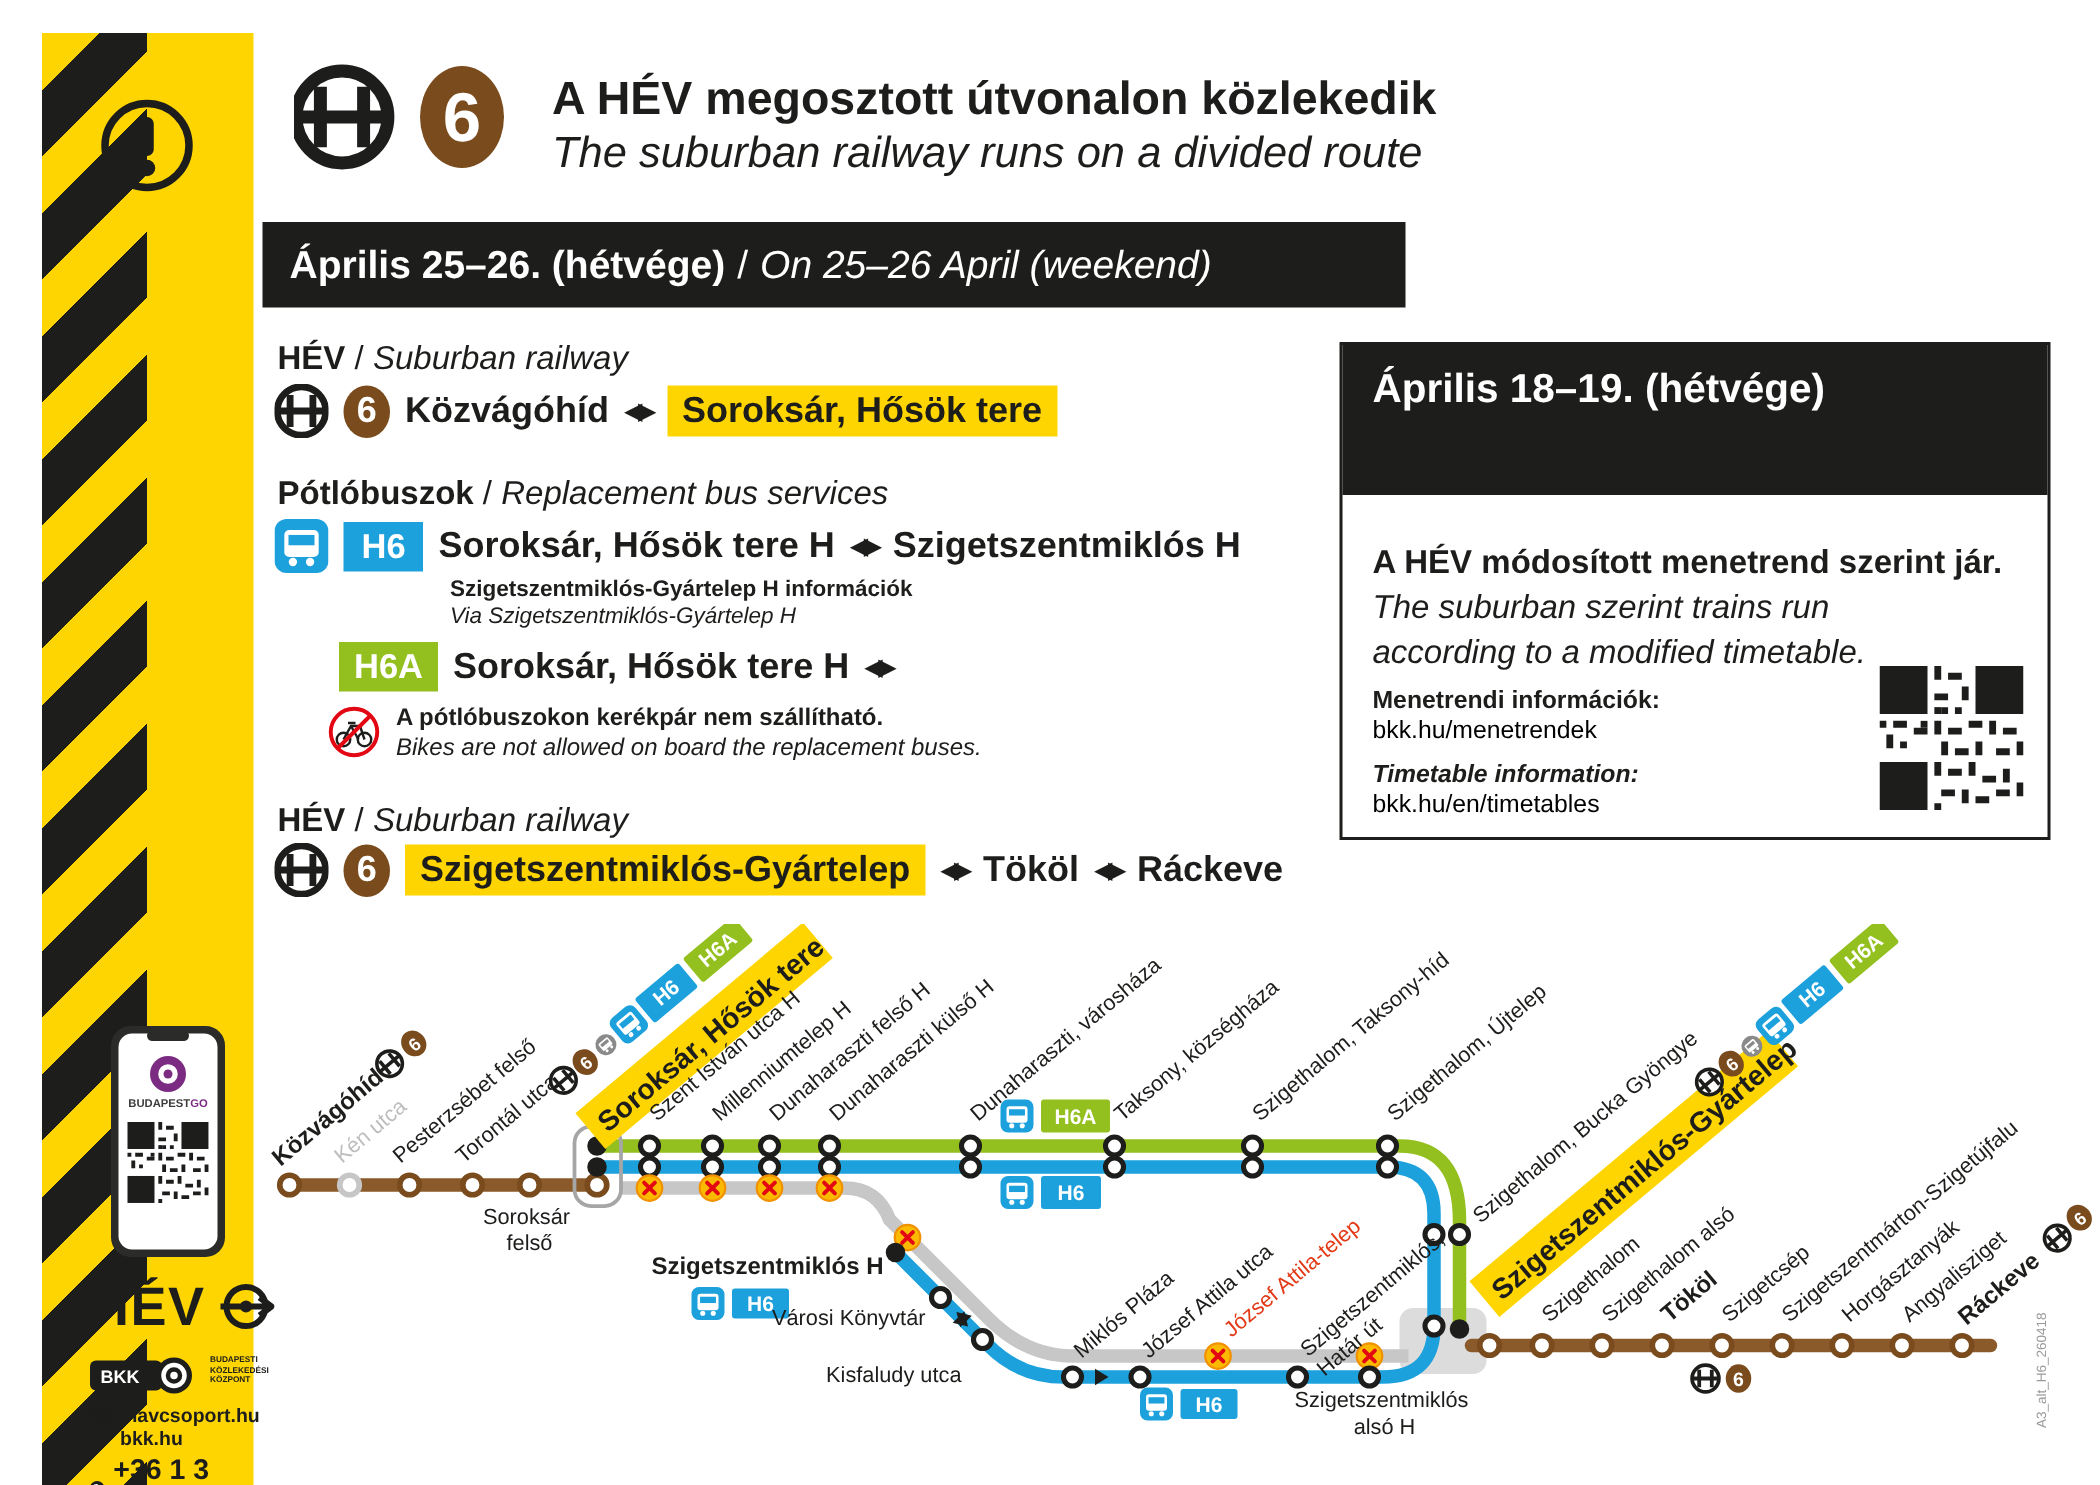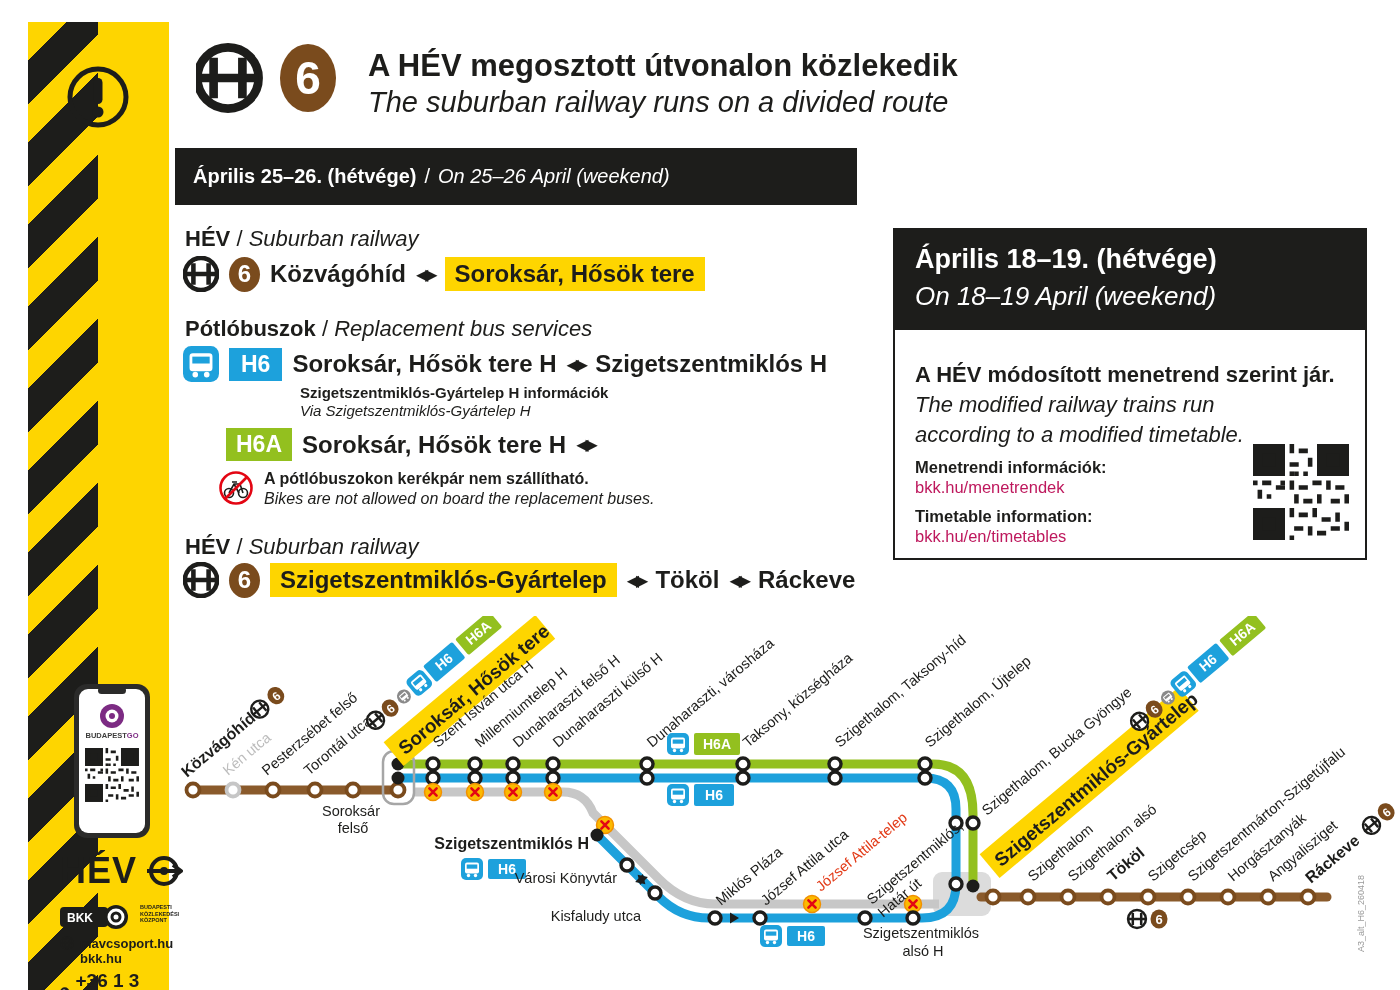--- a/index.html
+++ b/index.html
@@ -6,23 +6,23 @@
   body{width:1400px;height:990px;position:relative;background:#fff;overflow:hidden;
        font-family:"Liberation Sans",sans-serif;color:#1d1d1b;}
   .abs{position:absolute;}
   
   #sidebar{left:28px;top:10px;width:141px;height:970px;background:#fed500;position:absolute;margin-top:12px;}
   #hazard{position:absolute;left:0;top:0;width:70px;height:100%;
           background:repeating-linear-gradient(135deg,transparent 0 27px,#1d1d1b 27px 58px);}
   
   #title-hu{left:368px;top:48px;font-size:31px;font-weight:bold;position:absolute;}
   #title-en{left:368px;top:86px;font-size:29px;font-style:italic;position:absolute;}
-  #banner{left:175px;top:148px;width:682px;height:57px;background:#1d1d1b;color:#fff;
+  #banner{left:175px;top:148px;width:762px;height:57px;background:#1d1d1b;color:#fff;
           position:absolute;display:flex;align-items:center;padding-left:18px;box-sizing:border-box;
-          font-size:20px;}
+          font-size:26px;}
   #banner b{font-weight:bold;}
   #banner i{font-style:italic;font-weight:normal;margin-left:8px;}
   #banner .sep{margin-left:8px;}
   
   .heading{position:absolute;font-size:22px;}
   .heading b{font-weight:bold;}
   .heading i{font-style:italic;}
   .row{position:absolute;display:flex;align-items:center;gap:10px;}
   .big-txt{font-size:24px;font-weight:bold;white-space:nowrap;}
   .chip{background:#fed500;padding:3px 10px;font-size:24px;font-weight:bold;white-space:nowrap;}
@@ -37,22 +37,22 @@
   
   #infobox{left:893px;top:228px;width:474px;height:332px;border:2px solid #1d1d1b;
            background:#fff;position:absolute;box-sizing:border-box;}
   #infobox-head{background:#1d1d1b;color:#fff;height:100px;padding:12px 20px;box-sizing:border-box;}
   #infobox-head .l1{font-size:27px;font-weight:bold;margin-top:2px;}
   #infobox-head .l2{font-size:26px;font-style:italic;margin-top:6px;}
   #infobox-body{padding:32px 20px;position:relative;height:226px;box-sizing:border-box;}
   #ib-hu{font-size:22px;font-weight:bold;}
   .ib-en{font-size:22px;font-style:italic;margin-top:4px;}
   .ib-lbl{font-size:16.5px;font-weight:bold;margin-top:10px;}
-  .ib-lbl.it{}
-  .ib-url{font-size:16.5px;color:#be185d;margin-top:1px;}
+  .ib-lbl.it{font-style:italic;}
+  .ib-url{font-size:16.5px;color:#000000;margin-top:1px;}
   #ib-qr{position:absolute;right:16px;bottom:16px;}
   
   #doccode{position:absolute;left:1356px;top:952px;transform:rotate(-90deg);
            transform-origin:left top;font-size:9px;color:#9a9a9a;}
   svg text{font-family:"Liberation Sans",sans-serif;}
   .stn{font-size:14.5px;fill:#1d1d1b;}
   .stnb{font-size:16px;font-weight:bold;fill:#1d1d1b;}
   .stng{font-size:14.5px;fill:#bdbdbd;}
   .stnr{font-size:14.5px;fill:#e23a17;}
   .ylabel{font-size:19px;font-weight:bold;fill:#1d1d1b;}
@@ -261,25 +261,24 @@
   <span class="chip">Szigetszentmiklós-Gyártelep</span>
   <span class="arr">◀▶</span>
   <span class="big-txt">Tököl</span>
   <span class="arr">◀▶</span>
   <span class="big-txt">Ráckeve</span>
 </div>
 
 <div id="infobox">
   <div id="infobox-head">
     <div class="l1">Április 18–19. (hétvége)</div>
-    <div class="l2">On 18–19 April (weekend)</div>
   </div>
   <div id="infobox-body">
     <div id="ib-hu">A HÉV módosított menetrend szerint jár.</div>
-    <div class="ib-en">The modified railway trains run</div>
+    <div class="ib-en">The suburban szerint trains run</div>
     <div class="ib-en">according to a modified timetable.</div>
     <div class="ib-lbl">Menetrendi információk:</div>
     <div class="ib-url">bkk.hu/menetrendek</div>
     <div class="ib-lbl it">Timetable information:</div>
     <div class="ib-url">bkk.hu/en/timetables</div>
     <svg id="ib-qr" width="96" height="96" viewBox="0 0 21 21">
       <use href="#qr"></use>
       </svg>
   </div>
 </div>

